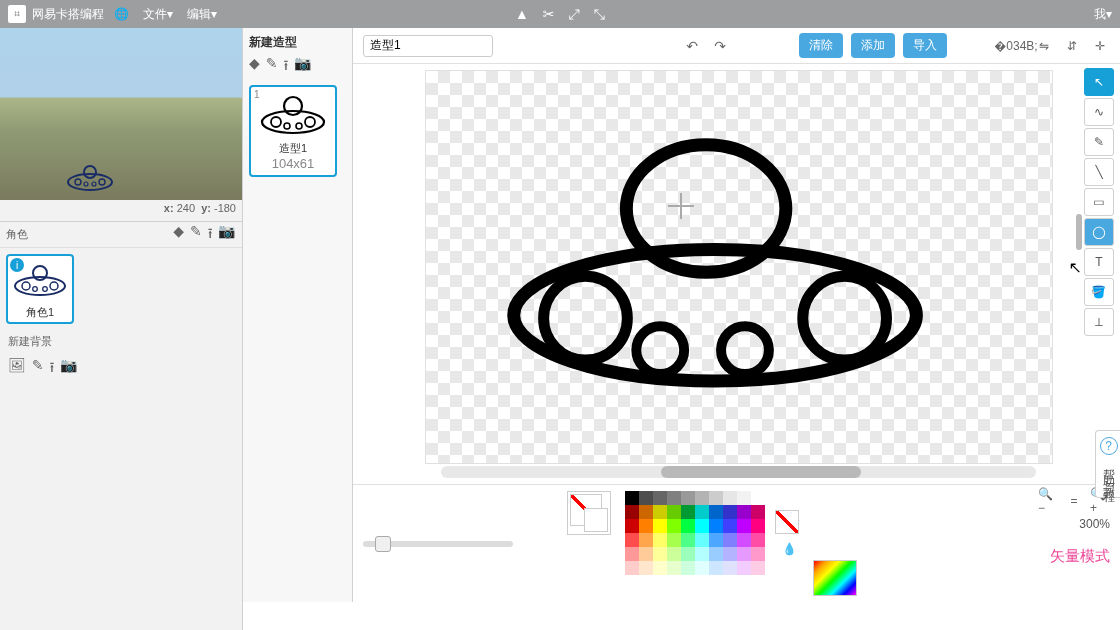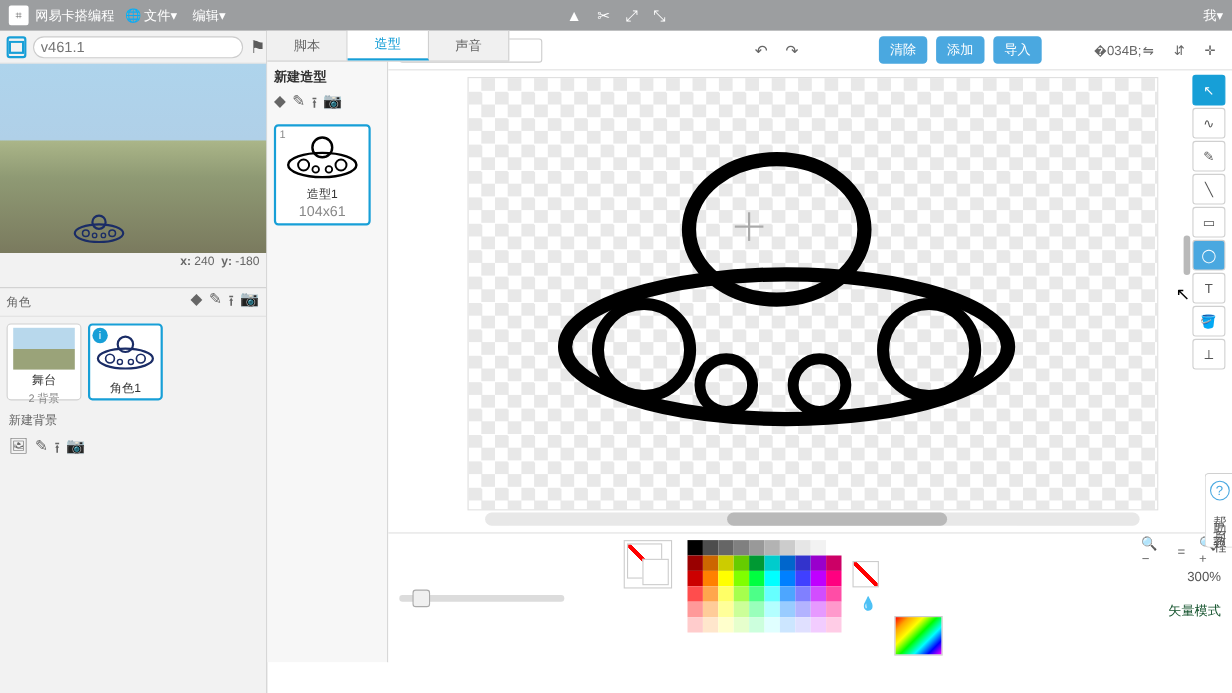--- a/index.html
+++ b/index.html
@@ -1,35 +1,35 @@
 <!DOCTYPE html>
 <html><head>
 <meta charset="utf-8">
 <style>
 * { box-sizing: border-box; margin: 0; padding: 0; font-family: Arial, "Microsoft YaHei", sans-serif; }
 body { width: 1120px; height: 630px; background: #fff; overflow: hidden; font-size: 12px; }
 .topbar { height: 28px; background: #9c9ea0; color: #fff; display: flex; align-items: center; padding: 0 8px; }
 .topbar .brand { display: flex; align-items: center; gap: 6px; }
 .topbar .brand .logo { width: 18px; height: 18px; background: #fff; color: #666; display: flex; align-items: center; justify-content: center; font-size: 10px; border-radius: 2px; }
-.topbar .menu { display: flex; gap: 14px; margin-left: 2px; }
+.topbar .menu { display: flex; gap: 14px; margin-left: 14px; }
 .topbar .menu span { cursor: pointer; }
 .topbar .center-icons { position: absolute; left: 50%; transform: translateX(-50%); display: flex; gap: 14px; font-size: 14px; }
 .topbar .right { margin-left: auto; cursor: pointer; }
 .main { display: flex; height: 602px; }
 .left-col { width: 243px; background: #f2f2f2; border-right: 1px solid #d0d0d0; display: flex; flex-direction: column; }
 .stage-header { height: 30px; display: flex; align-items: center; gap: 6px; padding: 4px 6px; border-bottom: 1px solid #ddd; }
 .stage-header .fullscreen { width: 24px; height: 20px; border: 2px solid #179fd7; border-radius: 3px; display:flex;align-items:center;justify-content:center;}
 .stage-header .fullscreen svg{stroke:#179fd7}
 .stage-header input { flex: 1; height: 20px; border: 1px solid #ccc; background:#fff; border-radius: 10px; padding: 0 6px; }
 .stage-header .flag { font-size: 16px; color:#5b5b5b; }
 .stage-header .stop { width: 14px; height: 14px; background: #c0392b; border: 1px solid #a03020; }
 .stage-preview { height: 172px; background:#eee; position:relative; }
 .stage-img { width:100%; height:100%; background: linear-gradient(to bottom, #aed4ec 0%, #b0d0e8 40%, #aab588 41%, #8f9a74 60%, #7a7a5e 100%); position:relative; overflow:hidden; }
 .stage-ufo{position:absolute;left:66px;top:136px;}
-.coords { height: 32px; text-align: right; padding: 2px 6px; font-size: 11px; color: #666; border-bottom: 1px solid #d0d0d0; }
+.coords { height: 22px; text-align: right; padding: 2px 6px; font-size: 11px; color: #666; border-bottom: 1px solid #d0d0d0; }
 .sprite-toolbar { height: 26px; display:flex; align-items:center; gap:6px; padding: 0 6px; border-bottom:1px solid #e0e0e0; }
 .sprite-toolbar .left-label { color:#666; font-size:11px;}
 .sprite-toolbar .icons{margin-left:auto;display:flex;gap:6px;color:#666;font-size:14px;}
 .sprites-area{display:flex;padding:6px;gap:6px;}
 .sprite-thumb{width:68px;height:70px;border:1px solid #d0d0d0;border-radius:4px;background:#fff;display:flex;flex-direction:column;align-items:center;padding-top:3px;position:relative;}
 .sprite-thumb.selected{border:2px solid #179fd7;}
 .sprite-thumb .mini{width:60px;height:44px;display:flex;align-items:center;justify-content:center;}
 .sprite-thumb .lbl{font-size:11px;color:#333;margin-top:2px;}
 .sprite-thumb .info-badge{position:absolute;top:2px;left:2px;width:14px;height:14px;background:#179fd7;color:#fff;border-radius:50%;font-size:10px;display:flex;align-items:center;justify-content:center;}
 .new-bg-row{padding:4px 8px;color:#666;font-size:11px;}
@@ -82,21 +82,21 @@
 .current-swatch .back{position:absolute;left:16px;top:16px;width:24px;height:24px;border:1px solid #ccc;background:#fff;}
 .palette{display:grid;grid-template-columns:repeat(10,14px);grid-auto-rows:14px;gap:0;}
 .palette div{width:14px;height:14px;}
 .nocolor-swatch{width:24px;height:24px;border:1px solid #ccc;background:linear-gradient(to top right, transparent 44%, red 44%, red 56%, transparent 56%);}
 .eyedrop{margin-left:6px;}
 .gradient-box{width:44px;height:36px;background:linear-gradient(135deg,red,orange,yellow,lime,cyan,blue,magenta);border:1px solid #ccc;align-self:flex-end;margin-top:auto;}
 .zoom-panel{margin-left:auto;display:flex;flex-direction:column;align-items:flex-end;gap:6px;}
 .zoom-icons{display:flex;gap:6px;color:#666;}
 .zoom-icons span{width:20px;height:20px;display:flex;align-items:center;justify-content:center;cursor:pointer;}
 .zoom-pct{font-size:12px;color:#555;}
-.mode-lbl{font-size:12px;color:#14532d;margin-top:10px;}
+.mode-lbl{font-size:15px;color:#ec4899;margin-top:10px;}
 .mode-btn{background:#4aa8e0;color:#fff;border:none;border-radius:4px;padding:5px 10px;font-size:12px;cursor:pointer;margin-top:4px;}
 .right-side-tab{position:absolute;right:-1px;top:430px;width:26px;background:#fff;border:1px solid #d0d0d0;border-right:none;border-radius:4px 0 0 4px;padding:4px 2px;}
 .right-side-tab .q{width:18px;height:18px;border:1px solid #4aa8e0;color:#4aa8e0;border-radius:50%;display:flex;align-items:center;justify-content:center;margin:2px auto;font-size:12px;}
 .right-side-tab .vtext{writing-mode:vertical-rl;font-size:12px;color:#555;margin:4px auto;letter-spacing:6px;}
 .mini-ufo svg{display:block;}
 </style>
 </head>
 <body>
 
 <div class="topbar">
@@ -113,30 +113,20 @@
     <span>▲</span>
     <span>✂</span>
     <span>⤢</span>
     <span>⤡</span>
   </div>
   <div class="right">我▾</div>
 </div>
 
 <div class="main">
   <div class="left-col">
-    <div class="stage-header">
-      <div class="fullscreen">
-          <svg width="14" height="12">
-            <rect x="1" y="1" width="12" height="10" fill="none" stroke-width="2"></rect>
-          </svg>
-        </div>
-      <input placeholder="v461.1" style="">
-      <span class="flag">⚑</span>
-      <div class="stop"></div>
-    </div>
     <div class="stage-preview">
       <div class="stage-img">
         <div class="stage-ufo mini-ufo">
           <svg width="48" height="28">
               <ellipse cx="24" cy="18" rx="22" ry="8" fill="none" stroke="#1a2c66" stroke-width="2"></ellipse>
               <circle cx="24" cy="8" r="6" fill="none" stroke="#1a2c66" stroke-width="2"></circle>
               <circle cx="12" cy="18" r="3" fill="none" stroke="#1a2c66" stroke-width="1.4"></circle>
               <circle cx="36" cy="18" r="3" fill="none" stroke="#1a2c66" stroke-width="1.4"></circle>
               <circle cx="20" cy="20" r="2" fill="none" stroke="#1a2c66" stroke-width="1.2"></circle>
               <circle cx="28" cy="20" r="2" fill="none" stroke="#1a2c66" stroke-width="1.2"></circle>
@@ -150,27 +140,20 @@
     <div class="sprite-toolbar">
       <span class="left-label">角色</span>
       <div class="icons">
         <span>◆</span>
         <span>✎</span>
         <span>⭱</span>
         <span>📷</span>
       </div>
     </div>
     <div class="sprites-area">
-      <div class="sprite-thumb">
-        <div class="mini">
-            <div style="width:56px;height:38px;background:linear-gradient(#b8d8ec 0 50%,#9aa379 50% 100%);"></div>
-          </div>
-        <div class="lbl">舞台</div>
-        <div class="lbl" style="font-size:10px;color:#888;">2 背景</div>
-      </div>
       <div class="sprite-thumb selected">
         <div class="info-badge">i</div>
         <div class="mini mini-ufo">
             <svg width="56" height="36">
               <ellipse cx="28" cy="23" rx="25" ry="9" fill="none" stroke="#1a2c66" stroke-width="2"></ellipse>
               <circle cx="28" cy="10" r="7" fill="none" stroke="#1a2c66" stroke-width="2"></circle>
               <circle cx="14" cy="23" r="4" fill="none" stroke="#1a2c66" stroke-width="1.5"></circle>
               <circle cx="42" cy="23" r="4" fill="none" stroke="#1a2c66" stroke-width="1.5"></circle>
               <circle cx="23" cy="26" r="2.3" fill="none" stroke="#1a2c66" stroke-width="1.3"></circle>
               <circle cx="33" cy="26" r="2.3" fill="none" stroke="#1a2c66" stroke-width="1.3"></circle>
@@ -184,25 +167,20 @@
       <span>🖼</span>
       <span>✎</span>
       <span>⭱</span>
       <span>📷</span>
     </div>
   </div>
 
   <div style="flex:1;display:flex;flex-direction:column;">
     <div style="display:flex;">
       <div class="mid-col">
-        <div class="tabs" style="width:220px;position:relative;z-index:2;">
-          <div class="tab">脚本</div>
-          <div class="tab active">造型</div>
-          <div class="tab">声音</div>
-        </div>
         <div class="mid-body">
           <div class="new-costume">新建造型</div>
           <div class="mid-icons">
             <span>◆</span>
             <span>✎</span>
             <span>⭱</span>
             <span>📷</span>
           </div>
           <div class="costume-thumb">
             <div class="num">1</div>

